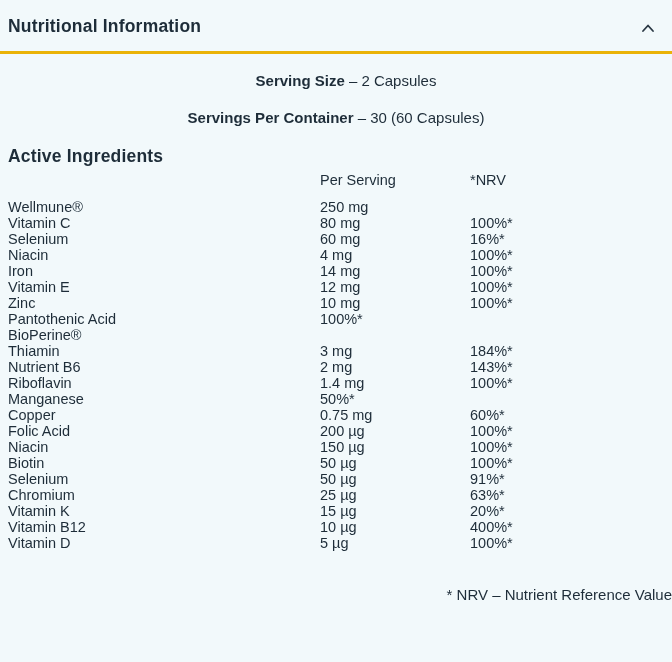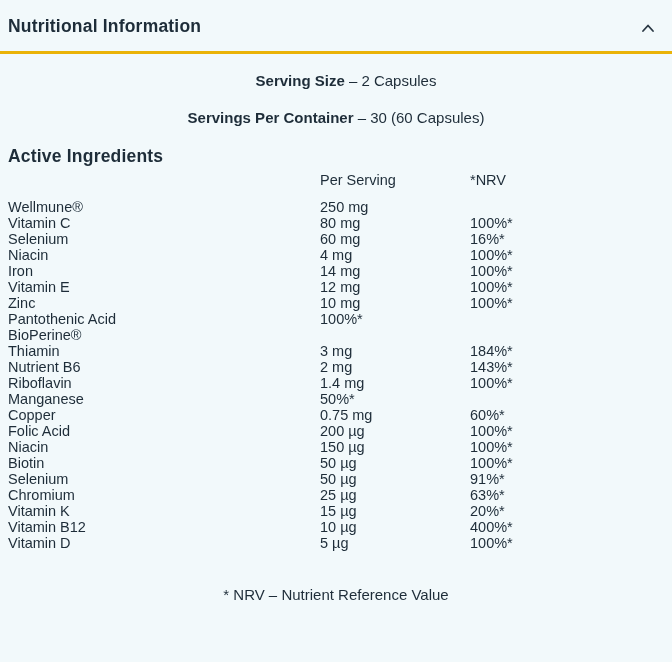--- a/index.html
+++ b/index.html
@@ -66,21 +66,21 @@
     grid-template-columns: 312px 150px 1fr;
   }
   .tbl-head { font-weight: 400; }
   .tbl-head .col-name { visibility: hidden; }
   .tbl-body { margin-top: 11px; }
   .cell { white-space: nowrap; }
   .footnote {
     position: absolute;
     left: 0; right: 0;
     top: 586px;
-    text-align: center;
+    text-align: right;
     font-size: 15px;
   }
 </style>
 </head>
 <body>
 
 <div class="accordion-header">
   <div class="accordion-title">Nutritional Information</div>
   <svg class="chevron" viewBox="0 0 14 10">
     <polyline points="2,8 7,2.5 12,8" fill="none" stroke="#2a3844" stroke-width="1.8" stroke-linecap="round" stroke-linejoin="round"></polyline>

